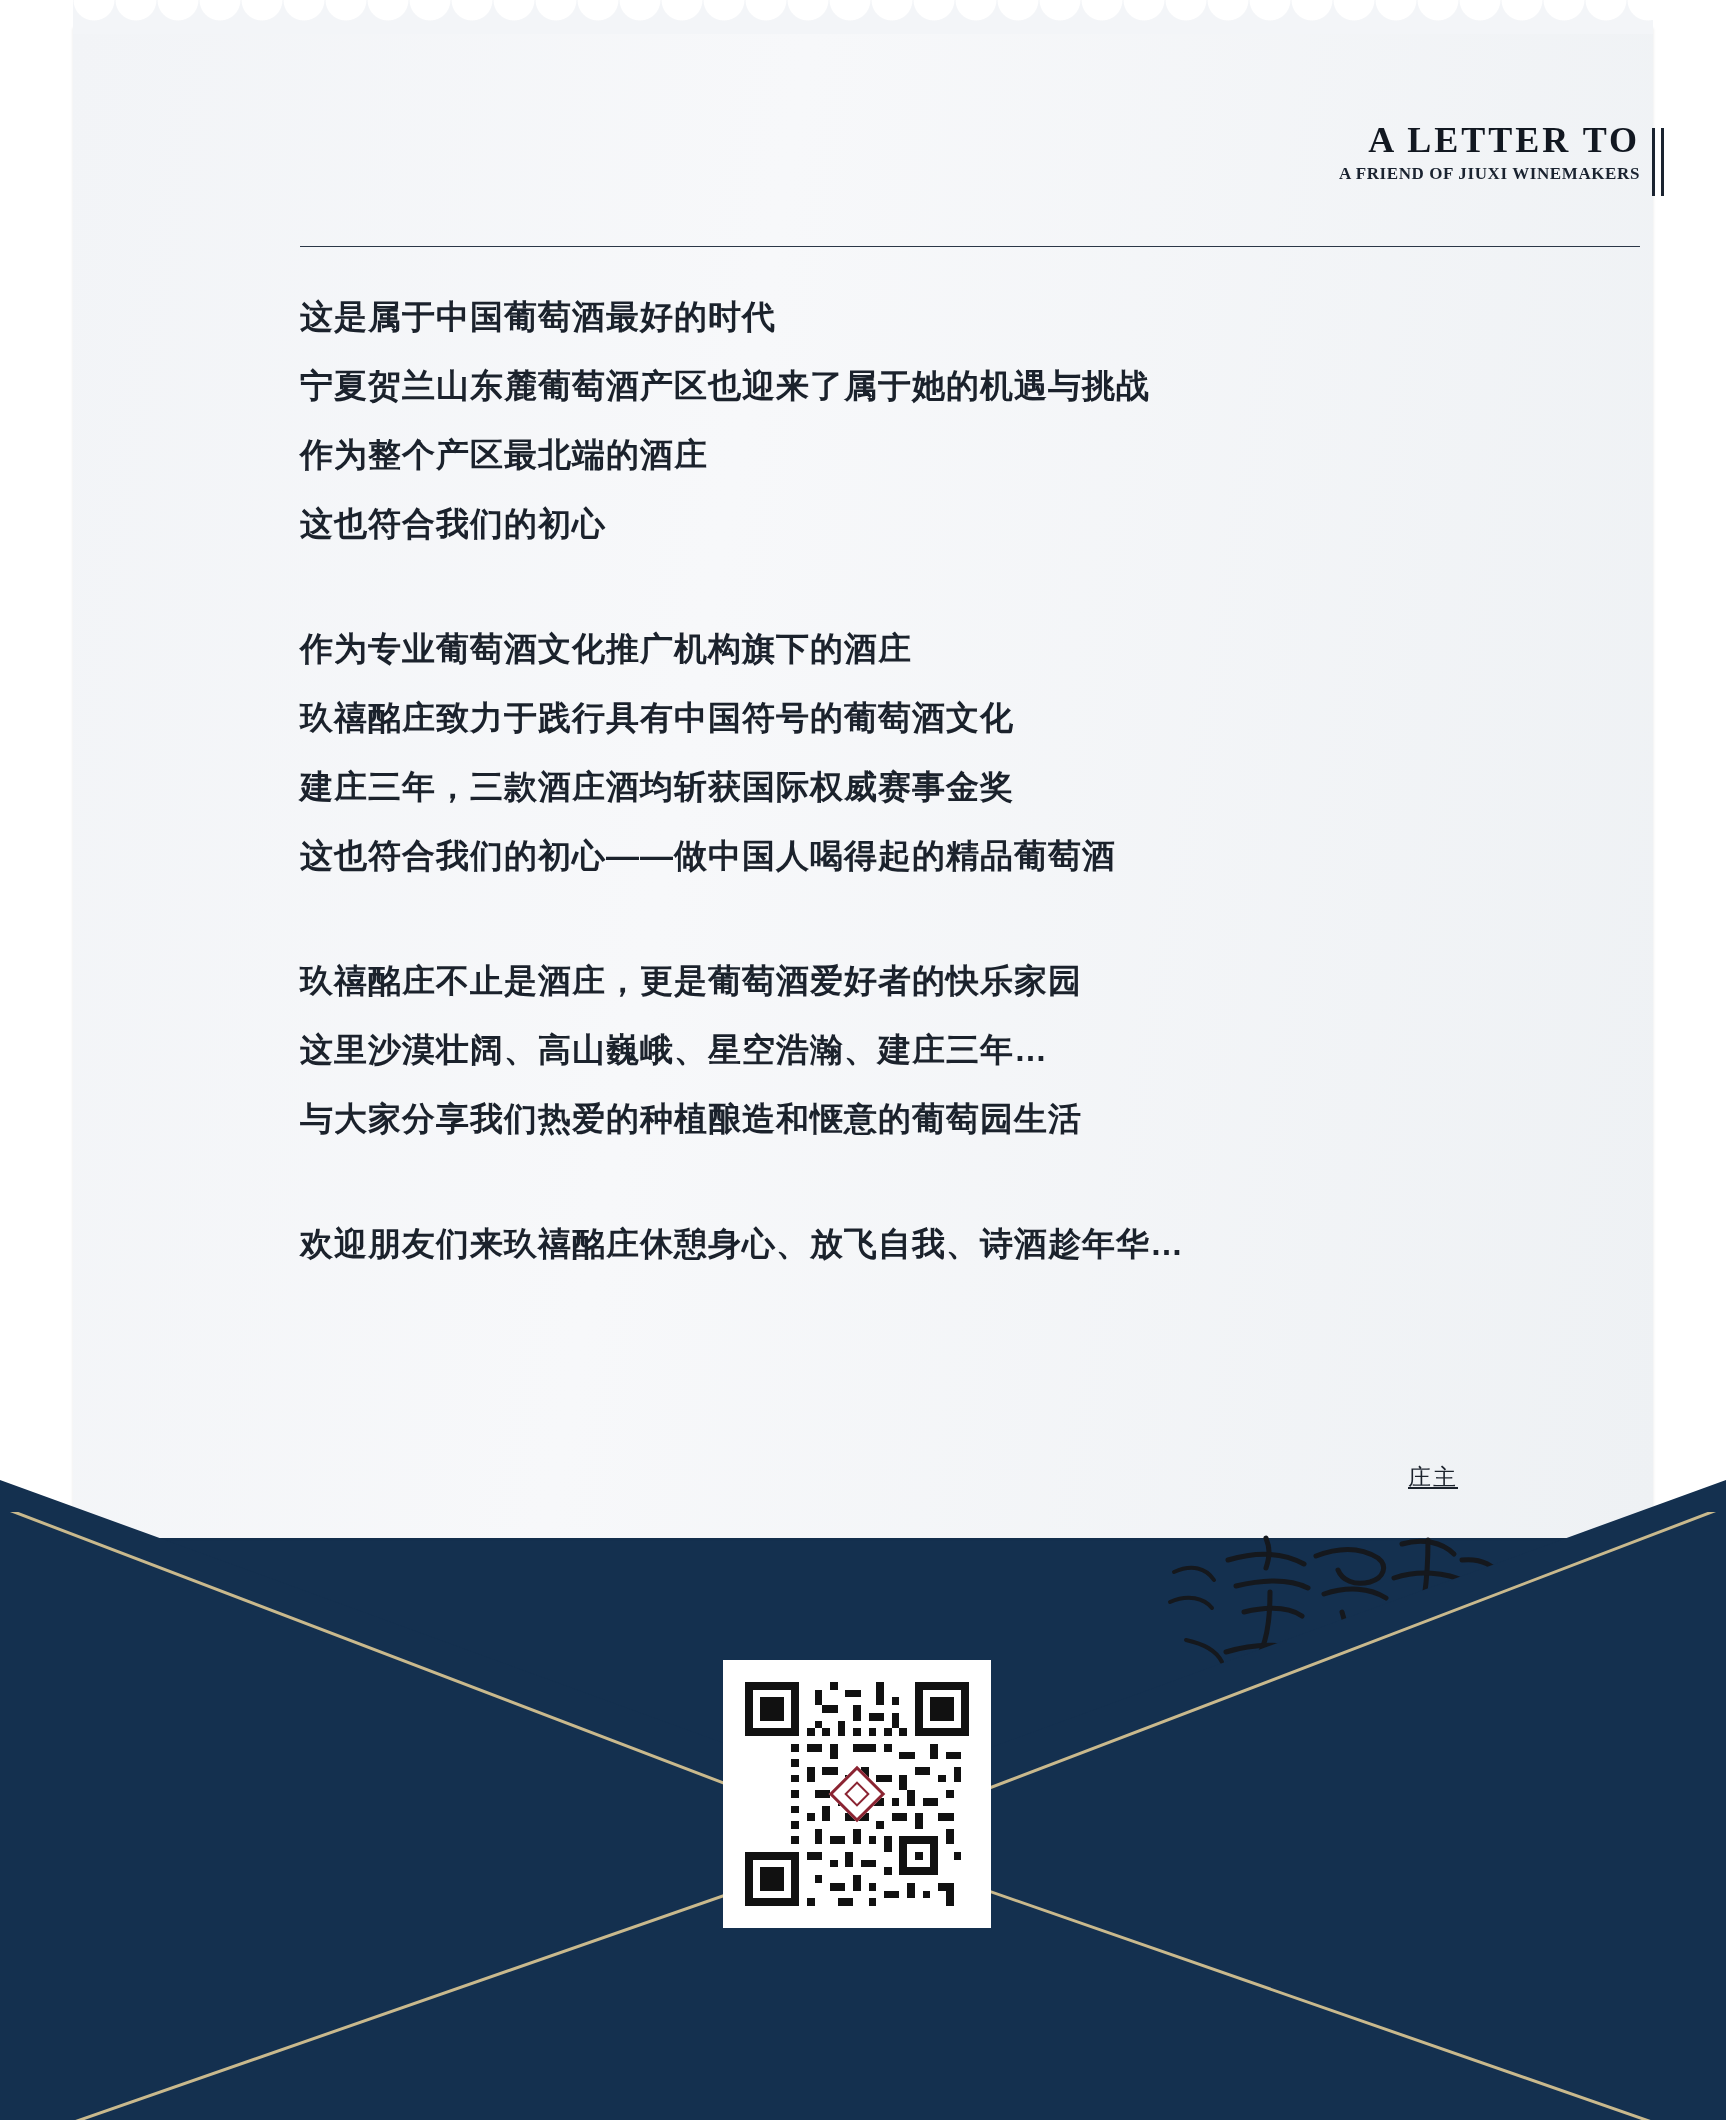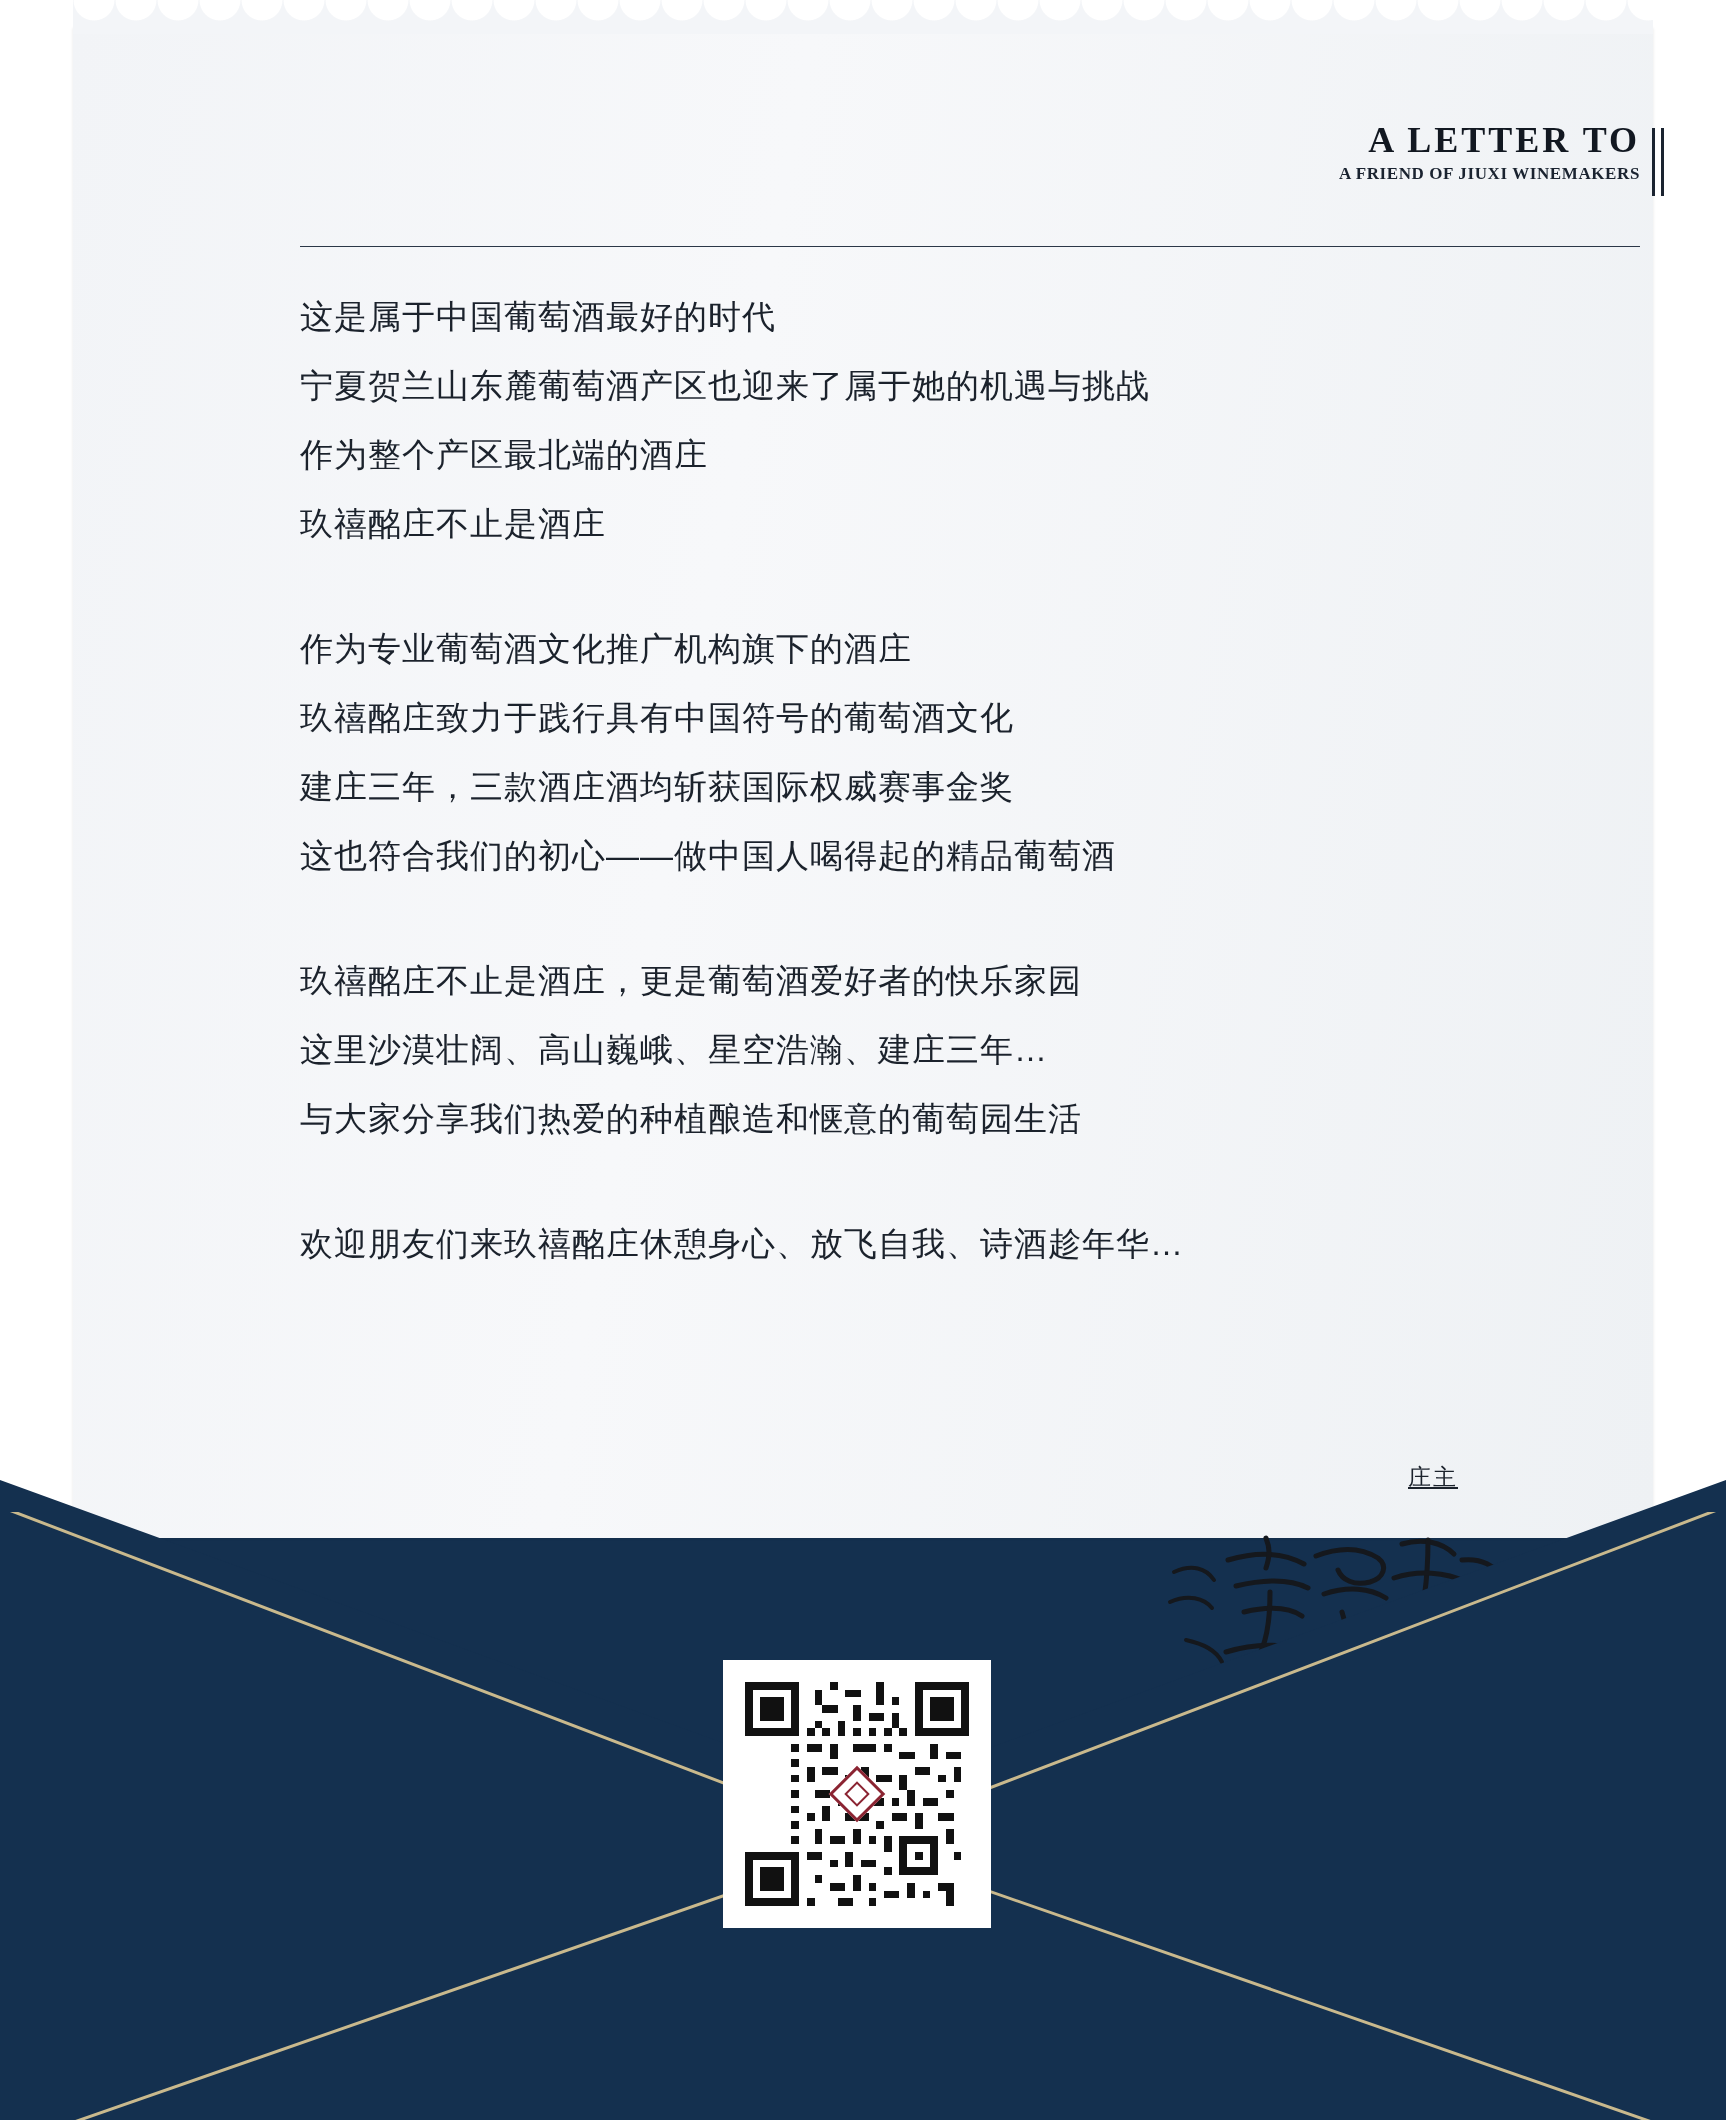--- a/index.html
+++ b/index.html
@@ -124,20 +124,21 @@
     z-index: 6;
   }
 
   
   .body-text {
     position: absolute;
     left: 300px;
     top: 282px;
     width: 1120px;
     z-index: 6;
+    font-weight: bold;
   }
   .para {
     margin: 0 0 56px 0;
   }
   .para:last-child { margin-bottom: 0; }
   .line {
     font-size: 33px;
     line-height: 69px;
     color: #1b222c;
     letter-spacing: 1px;
@@ -281,21 +282,21 @@
   </div>
 
   <div class="rule"></div>
 
   <div class="body-text">
 
     <div class="para">
       <div class="line">这是属于中国葡萄酒最好的时代</div>
       <div class="line">宁夏贺兰山东麓葡萄酒产区也迎来了属于她的机遇与挑战</div>
       <div class="line">作为整个产区最北端的酒庄</div>
-      <div class="line">玖禧酩庄不止是酒庄</div>
+      <div class="line">这也符合我们的初心</div>
     </div>
 
     <div class="para">
       <div class="line">作为专业葡萄酒文化推广机构旗下的酒庄</div>
       <div class="line">玖禧酩庄致力于践行具有中国符号的葡萄酒文化</div>
       <div class="line">建庄三年，三款酒庄酒均斩获国际权威赛事金奖</div>
       <div class="line">这也符合我们的初心——做中国人喝得起的精品葡萄酒</div>
     </div>
 
     <div class="para">

